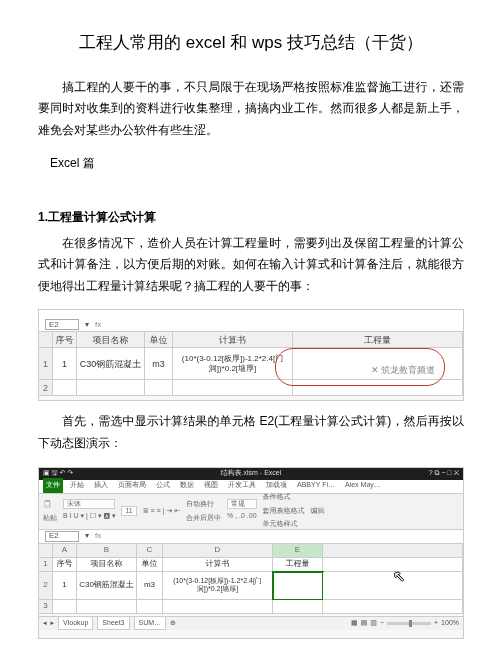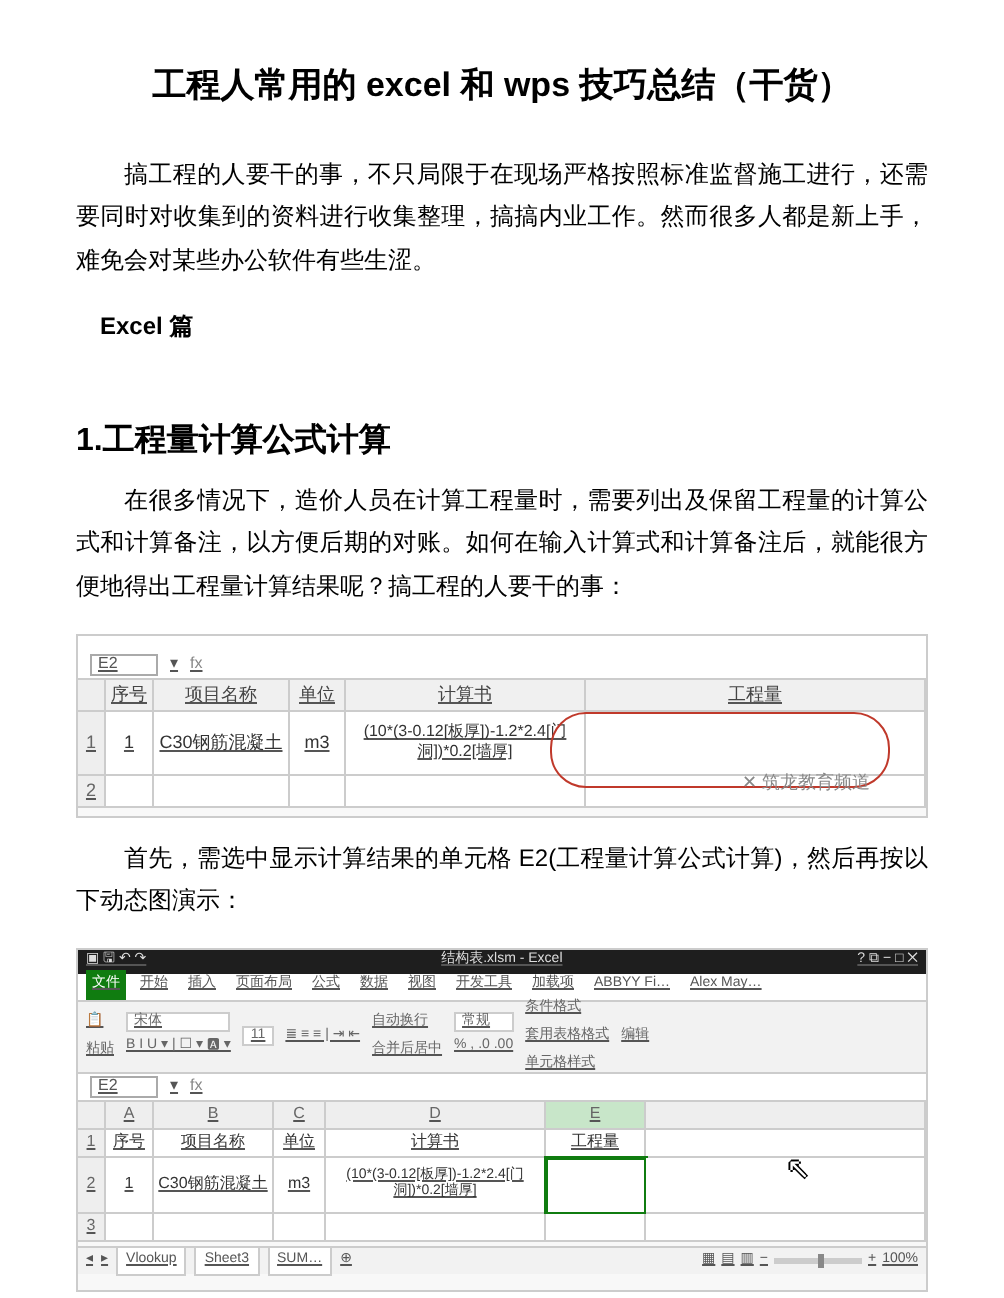--- a/index.html
+++ b/index.html
@@ -7,51 +7,50 @@
     font-family: "Microsoft YaHei", "SimSun", Arial, sans-serif;
     background: #fff;
     width: 502px;
     padding: 28px 38px 20px 38px;
     color: #000;
     font-size: 12px;
     line-height: 1.8;
   }
   .title {
     font-size: 17px;
-    font-weight: bold;
+    font-weight: normal;
     text-align: center;
     margin-bottom: 18px;
   }
   .para {
     font-size: 12px;
     text-indent: 2em;
     text-align: justify;
     margin-bottom: 12px;
   }
   .section {
     font-size: 12px;
-    font-weight: bold;
+    font-weight: normal;
     margin: 6px 0 2px 1em;
   }
   .subsection {
-    font-size: 16px;
+    font-size: 12px;
     font-weight: bold;
     margin-bottom: 4px;
     margin-top: 32px;
   }
   .screenshot {
     width: 100%;
     margin: 6px 0 10px 0;
     border: 1px solid #ccc;
     background: #f8f8f8;
     font-size: 9px;
     color: #555;
     position: relative;
     overflow: hidden;
-    text-decoration: underline;
   }
   
   .ss1 { height: 92px; }
   .ss1 .topbar { height: 8px; background: #fff; }
   .ss1 .cellbar {
     height: 14px; display: flex; align-items: center;
     padding: 0 6px; background: #fff; border-bottom: 1px solid #ccc;
     font-size: 8px; gap: 6px;
   }
   .ss1 .cellref {
@@ -81,21 +80,21 @@
     background: #f0f0f0; font-weight: normal; color: #444;
   }
   .ss1 .dbl { grid-row: span 2; }
   .ss1 .formula { font-size: 8px; line-height: 1.2; text-align: center; white-space: normal; }
   .ss1 .oval {
     position: absolute; right: 18px; bottom: 14px;
     width: 170px; height: 38px; border: 1px solid #c0392b;
     border-radius: 18px; pointer-events: none;
   }
   .ss1 .watermark {
-    position: absolute; right: 28px; bottom: 8px;
+    position: absolute; right: 28px; bottom: 22px;
     font-size: 9px; color: #888;
   }
 
   
   .ss2 { height: 172px; }
   .ss2 .titlebar {
     height: 12px; background: #1e1e1e; color: #ddd;
     display: flex; justify-content: space-between; align-items: center;
     font-size: 7px; padding: 0 4px;
   }

